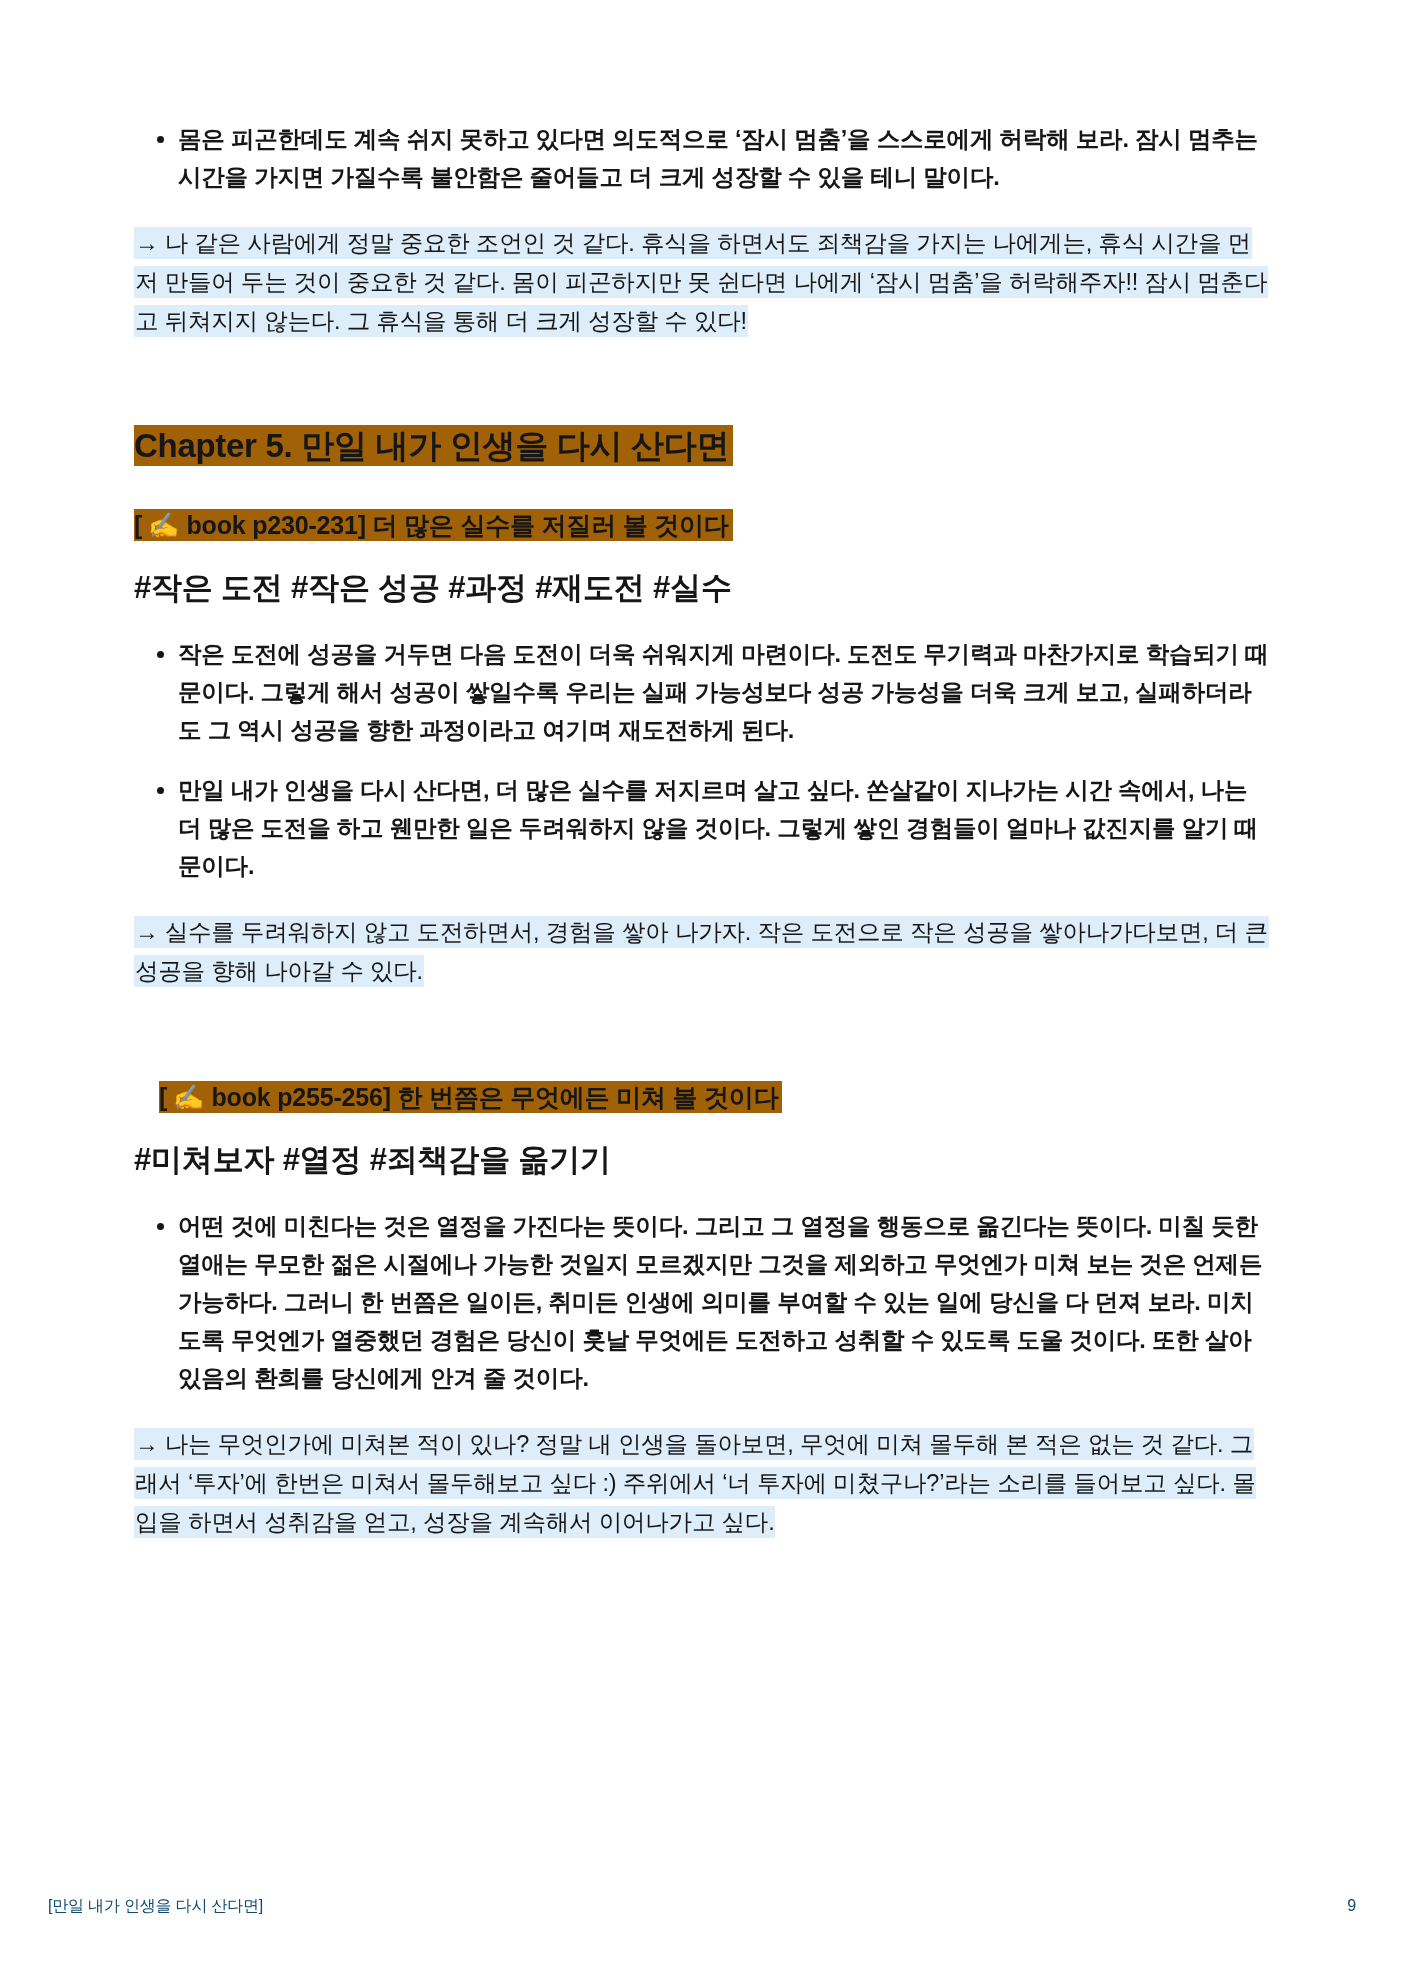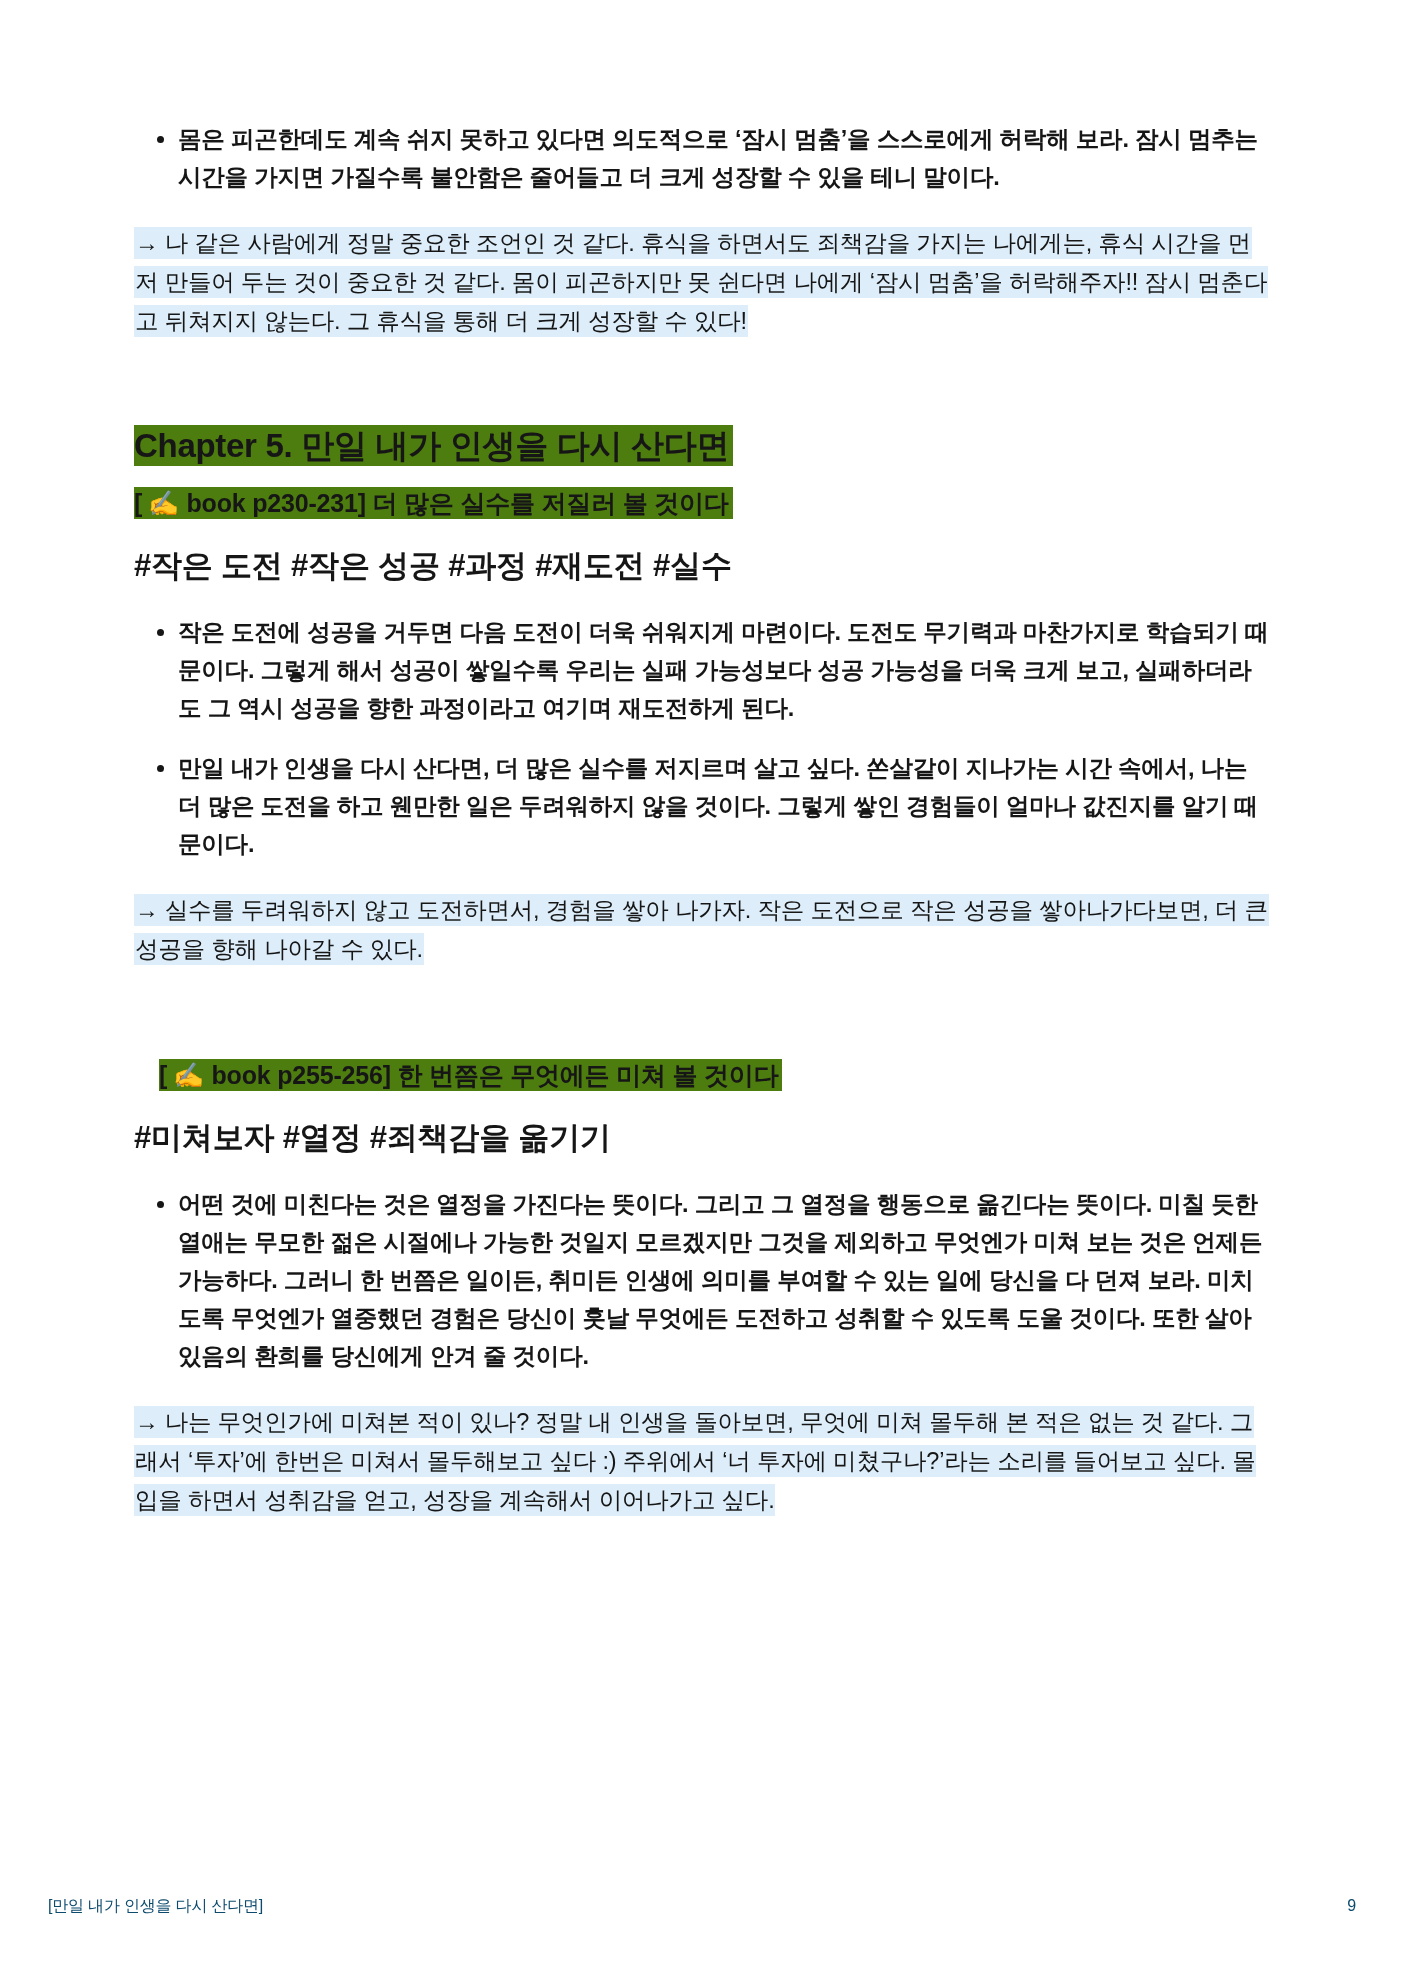--- a/index.html
+++ b/index.html
@@ -48,29 +48,29 @@
 
   
   .chapter-title {
     margin-top: 80px;
     font-size: 33px;
     font-weight: 800;
     line-height: 50px;
     letter-spacing: -0.3px;
   }
   .chapter-title .hl-gray, .section-header .hl-gray {
-    background: #4d7c0f;
+    background: #a16207;
     padding: 2px 4px 2px 0;
     -webkit-box-decoration-break: clone;
     box-decoration-break: clone;
   }
 
   
   .section-header {
-    margin-top: 12px;
+    margin-top: 34px;
     font-size: 25px;
     font-weight: 800;
     line-height: 40px;
     letter-spacing: -0.2px;
   }
   .section-header--spaced { margin-top: 86px; padding-left: 25px; }
 
   
   .tags {
     margin-top: 26px;

